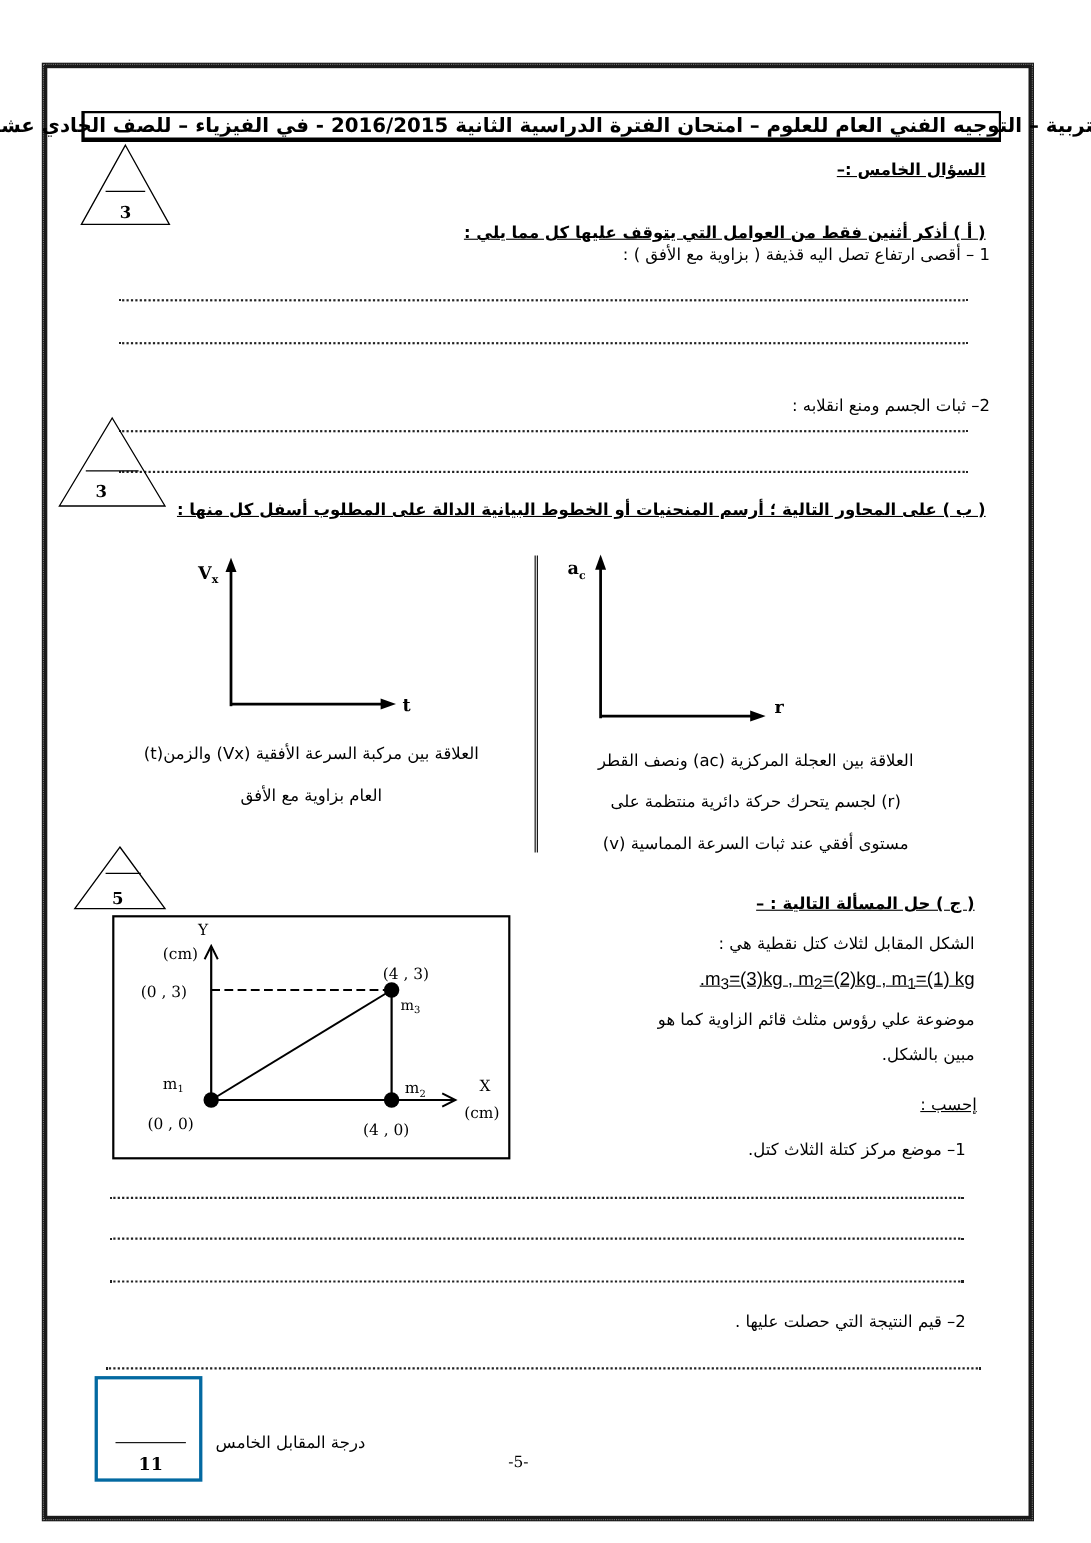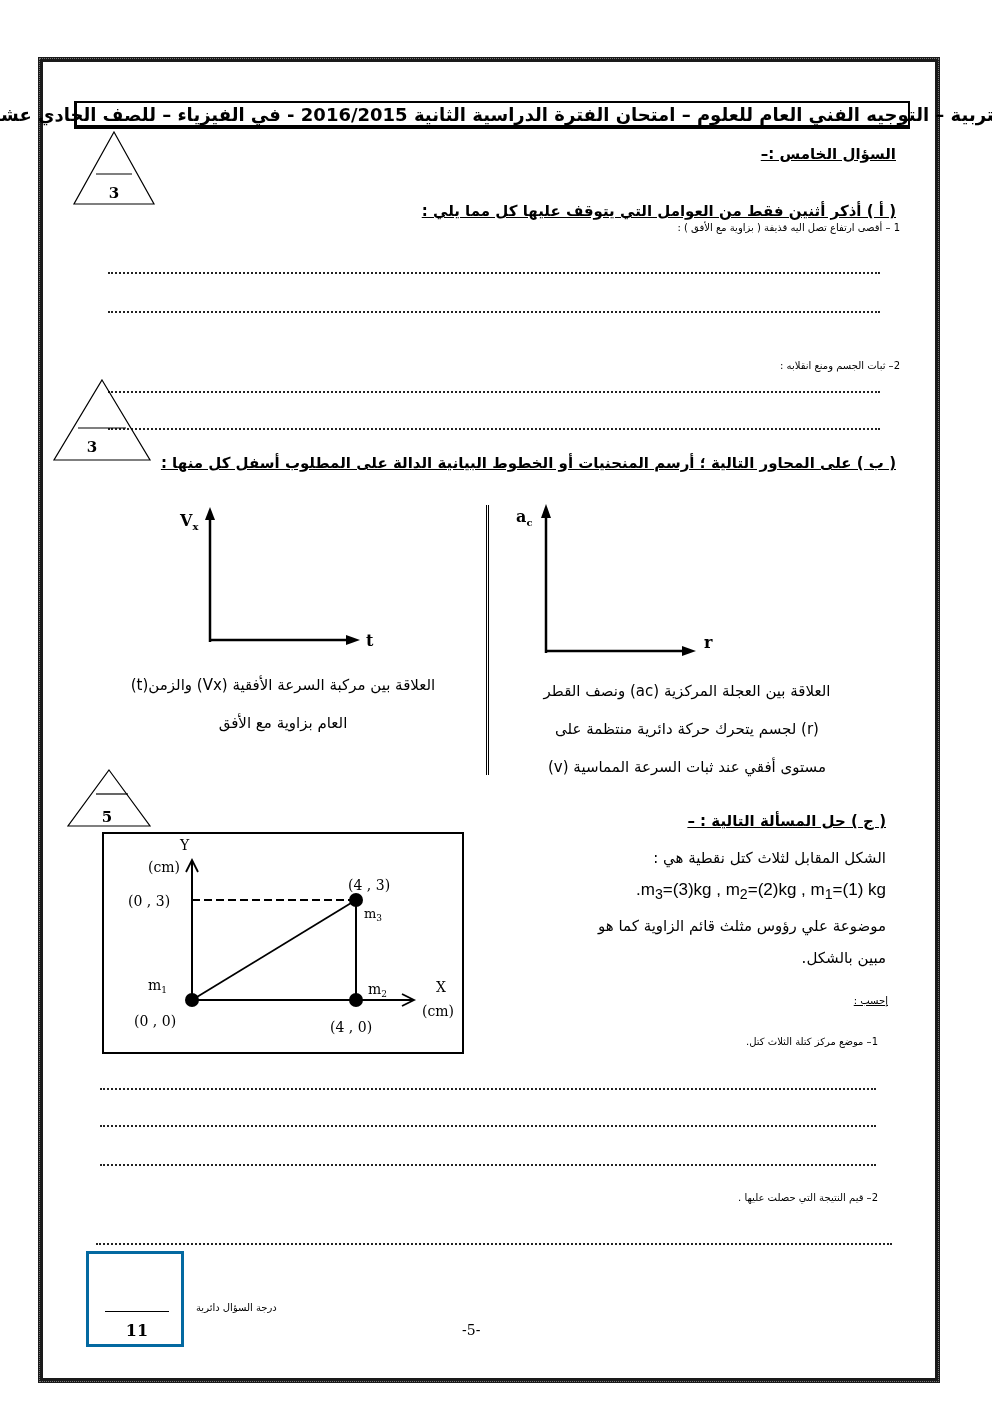--- a/index.html
+++ b/index.html
@@ -8,21 +8,21 @@
   .abs { position:absolute; }
   .page-border { position:absolute; left:38px; top:57px; width:902px; height:1326px;
                  border:5px solid #1a1a1a; box-sizing:border-box;
                  outline:1px dotted #777; outline-offset:-2px; }
   .title-band { position:absolute; left:74px; top:101px; width:836px; height:28px;
                 border:2px solid #000; border-bottom-width:4px; border-left-width:3px;
                 box-sizing:border-box; display:flex; align-items:center; justify-content:center;
                 font-size:18px; font-weight:bold; direction:rtl; white-space:nowrap; }
   .rtl { direction:rtl; text-align:right; white-space:nowrap; }
   .q-head { font-size:15px; font-weight:bold; text-decoration:underline; }
-  .body-txt { font-size:10px; }
+  .body-txt { font-size:15px; }
   .dots { position:absolute; height:0; border-bottom:2px dotted #222; }
   .tri { position:absolute; }
   .caption { font-size:15px; direction:rtl; text-align:center; white-space:nowrap; }
   .diagram-box { position:absolute; left:102px; top:832px; width:362px; height:222px;
                  border:2px solid #000; box-sizing:border-box; }
   .serif { font-family:"DejaVu Serif", serif; }
   .score-box { position:absolute; left:86px; top:1251px; width:98px; height:96px;
                border:3px solid #0369a1; box-sizing:border-box; }
 </style>
 </head>
@@ -90,21 +90,21 @@
 
 <svg class="tri" style="left:66px; top:768px;" width="86" height="60">
   <polygon points="43,2 84,58 2,58" fill="none" stroke="#000" stroke-width="1.2"></polygon>
   <line x1="30" y1="26" x2="62" y2="26" stroke="#000" stroke-width="1.2"></line>
   <text x="41" y="54" text-anchor="middle" font-family="DejaVu Serif, serif" font-size="15" font-weight="bold">5</text>
 </svg>
 
 <div class="abs rtl q-head" style="right:106px; top:812px;">( ج ) حل المسألة التالية : –</div>
 <div class="abs rtl body-txt" style="right:106px; top:842px; line-height:32px; font-size:15px;">
   <div>الشكل المقابل لثلاث كتل نقطية هي :</div>
-  <div style="direction:ltr; text-align:right; font-family:'Liberation Sans', sans-serif; font-size:17px;">.m<sub>3</sub>=(3)kg , m<sub>2</sub>=(2)kg , m<sub>1</sub>=(1) kg</div>
+  <div style="direction:ltr; text-align:right; font-family:'Liberation Sans', sans-serif; font-size:17px;text-decoration:underline;">.m<sub>3</sub>=(3)kg , m<sub>2</sub>=(2)kg , m<sub>1</sub>=(1) kg</div>
   <div>موضوعة علي رؤوس مثلث قائم الزاوية كما هو</div>
   <div>مبين بالشكل.</div>
 </div>
 <div class="abs rtl body-txt" style="right:104px; top:995px; text-decoration:underline;">إحسب :</div>
 <div class="abs rtl body-txt" style="right:114px; top:1036px;">1– موضع مركز كتلة الثلاث كتل.</div>
 
 <div class="diagram-box">
   <svg width="358" height="218">
     <line x1="88" y1="166" x2="88" y2="28" stroke="#000" stroke-width="2"></line>
     <polyline points="82,38 88,26 94,38" fill="none" stroke="#000" stroke-width="1.8"></polyline>
@@ -135,15 +135,15 @@
 <div class="dots" style="left:100px; width:776px; top:1088px;"></div>
 <div class="dots" style="left:100px; width:776px; top:1125px;"></div>
 <div class="dots" style="left:100px; width:776px; top:1164px;"></div>
 <div class="abs rtl body-txt" style="right:114px; top:1192px;">2– قيم النتيجة التي حصلت عليها .</div>
 <div class="dots" style="left:96px; width:796px; top:1243px;"></div>
 
 <div class="score-box">
   <div class="abs" style="left:16px; top:57px; width:64px; border-top:1.5px solid #000;"></div>
   <div class="abs serif" style="left:0; width:96px; top:67px; text-align:center; font-weight:bold; font-size:16px;">11</div>
 </div>
-<div class="abs rtl body-txt" style="left:196px; top:1302px;">درجة السؤال دائرية</div>
+<div class="abs rtl body-txt" style="left:196px; top:1302px;">درجة المقابل الخامس</div>
 
 <div class="abs serif" style="left:462px; top:1322px; font-size:14px;">-5-</div>
 
 </body></html>

